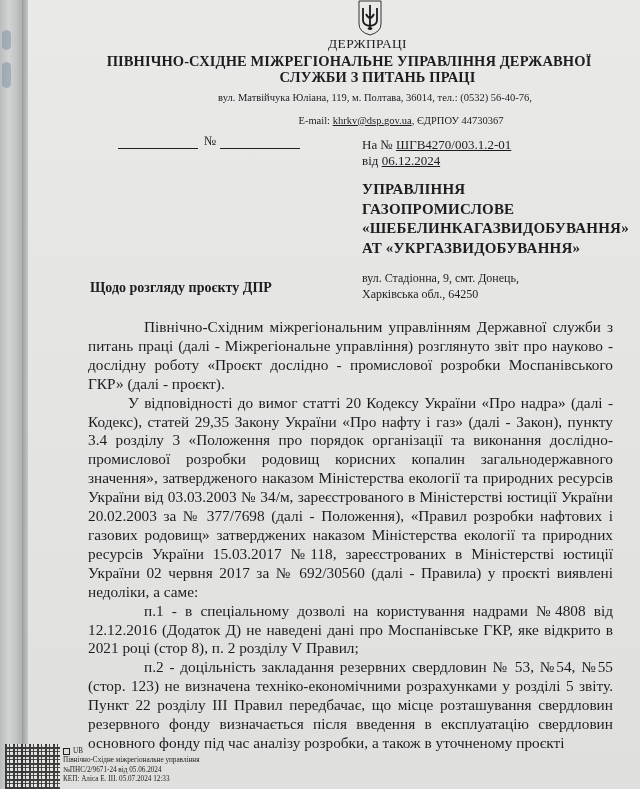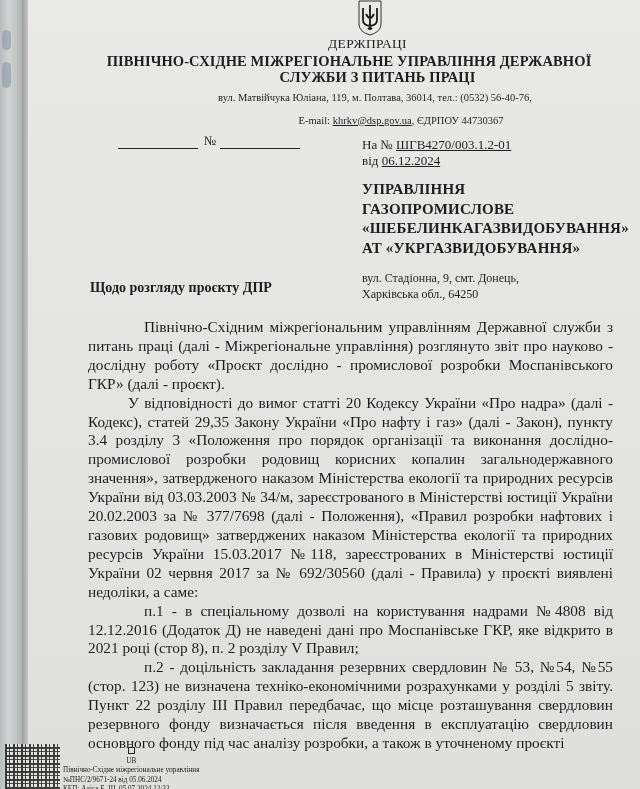--- a/index.html
+++ b/index.html
@@ -58,21 +58,21 @@
 
   .stamp { position: absolute; left: 5px; top: 744px; height: 45px; display: flex; }
   .qr { width: 55px; height: 45px;
     background:
       repeating-linear-gradient(90deg, #222 0 2px, transparent 2px 4px, #222 4px 5px, transparent 5px 8px),
       repeating-linear-gradient(0deg, #222 0 2px, transparent 2px 5px, #333 5px 6px, transparent 6px 8px),
       #e6e6e4;
     opacity: .85;
   }
   .stamp-text { margin-left: 3px; font-size: 7.2px; line-height: 9.3px; font-family: "Liberation Serif", serif; color:#222; padding-top: 3px; }
-  .stamp-text .ub { display: flex; align-items: center; gap: 3px; flex-direction: column; }
+  .stamp-text .ub { display: flex; align-items: center; gap: 3px; }
   .stamp-text .sq { width: 7px; height: 7px; border: 1.5px solid #222; display:inline-block; }
 </style>
 </head>
 <body>
 
 <div class="binder-edge">
   <div class="spot" style="top:30px;height:20px;"></div>
   <div class="spot" style="top:62px;height:26px;"></div>
 </div>
 <div class="page-shadow"></div>

